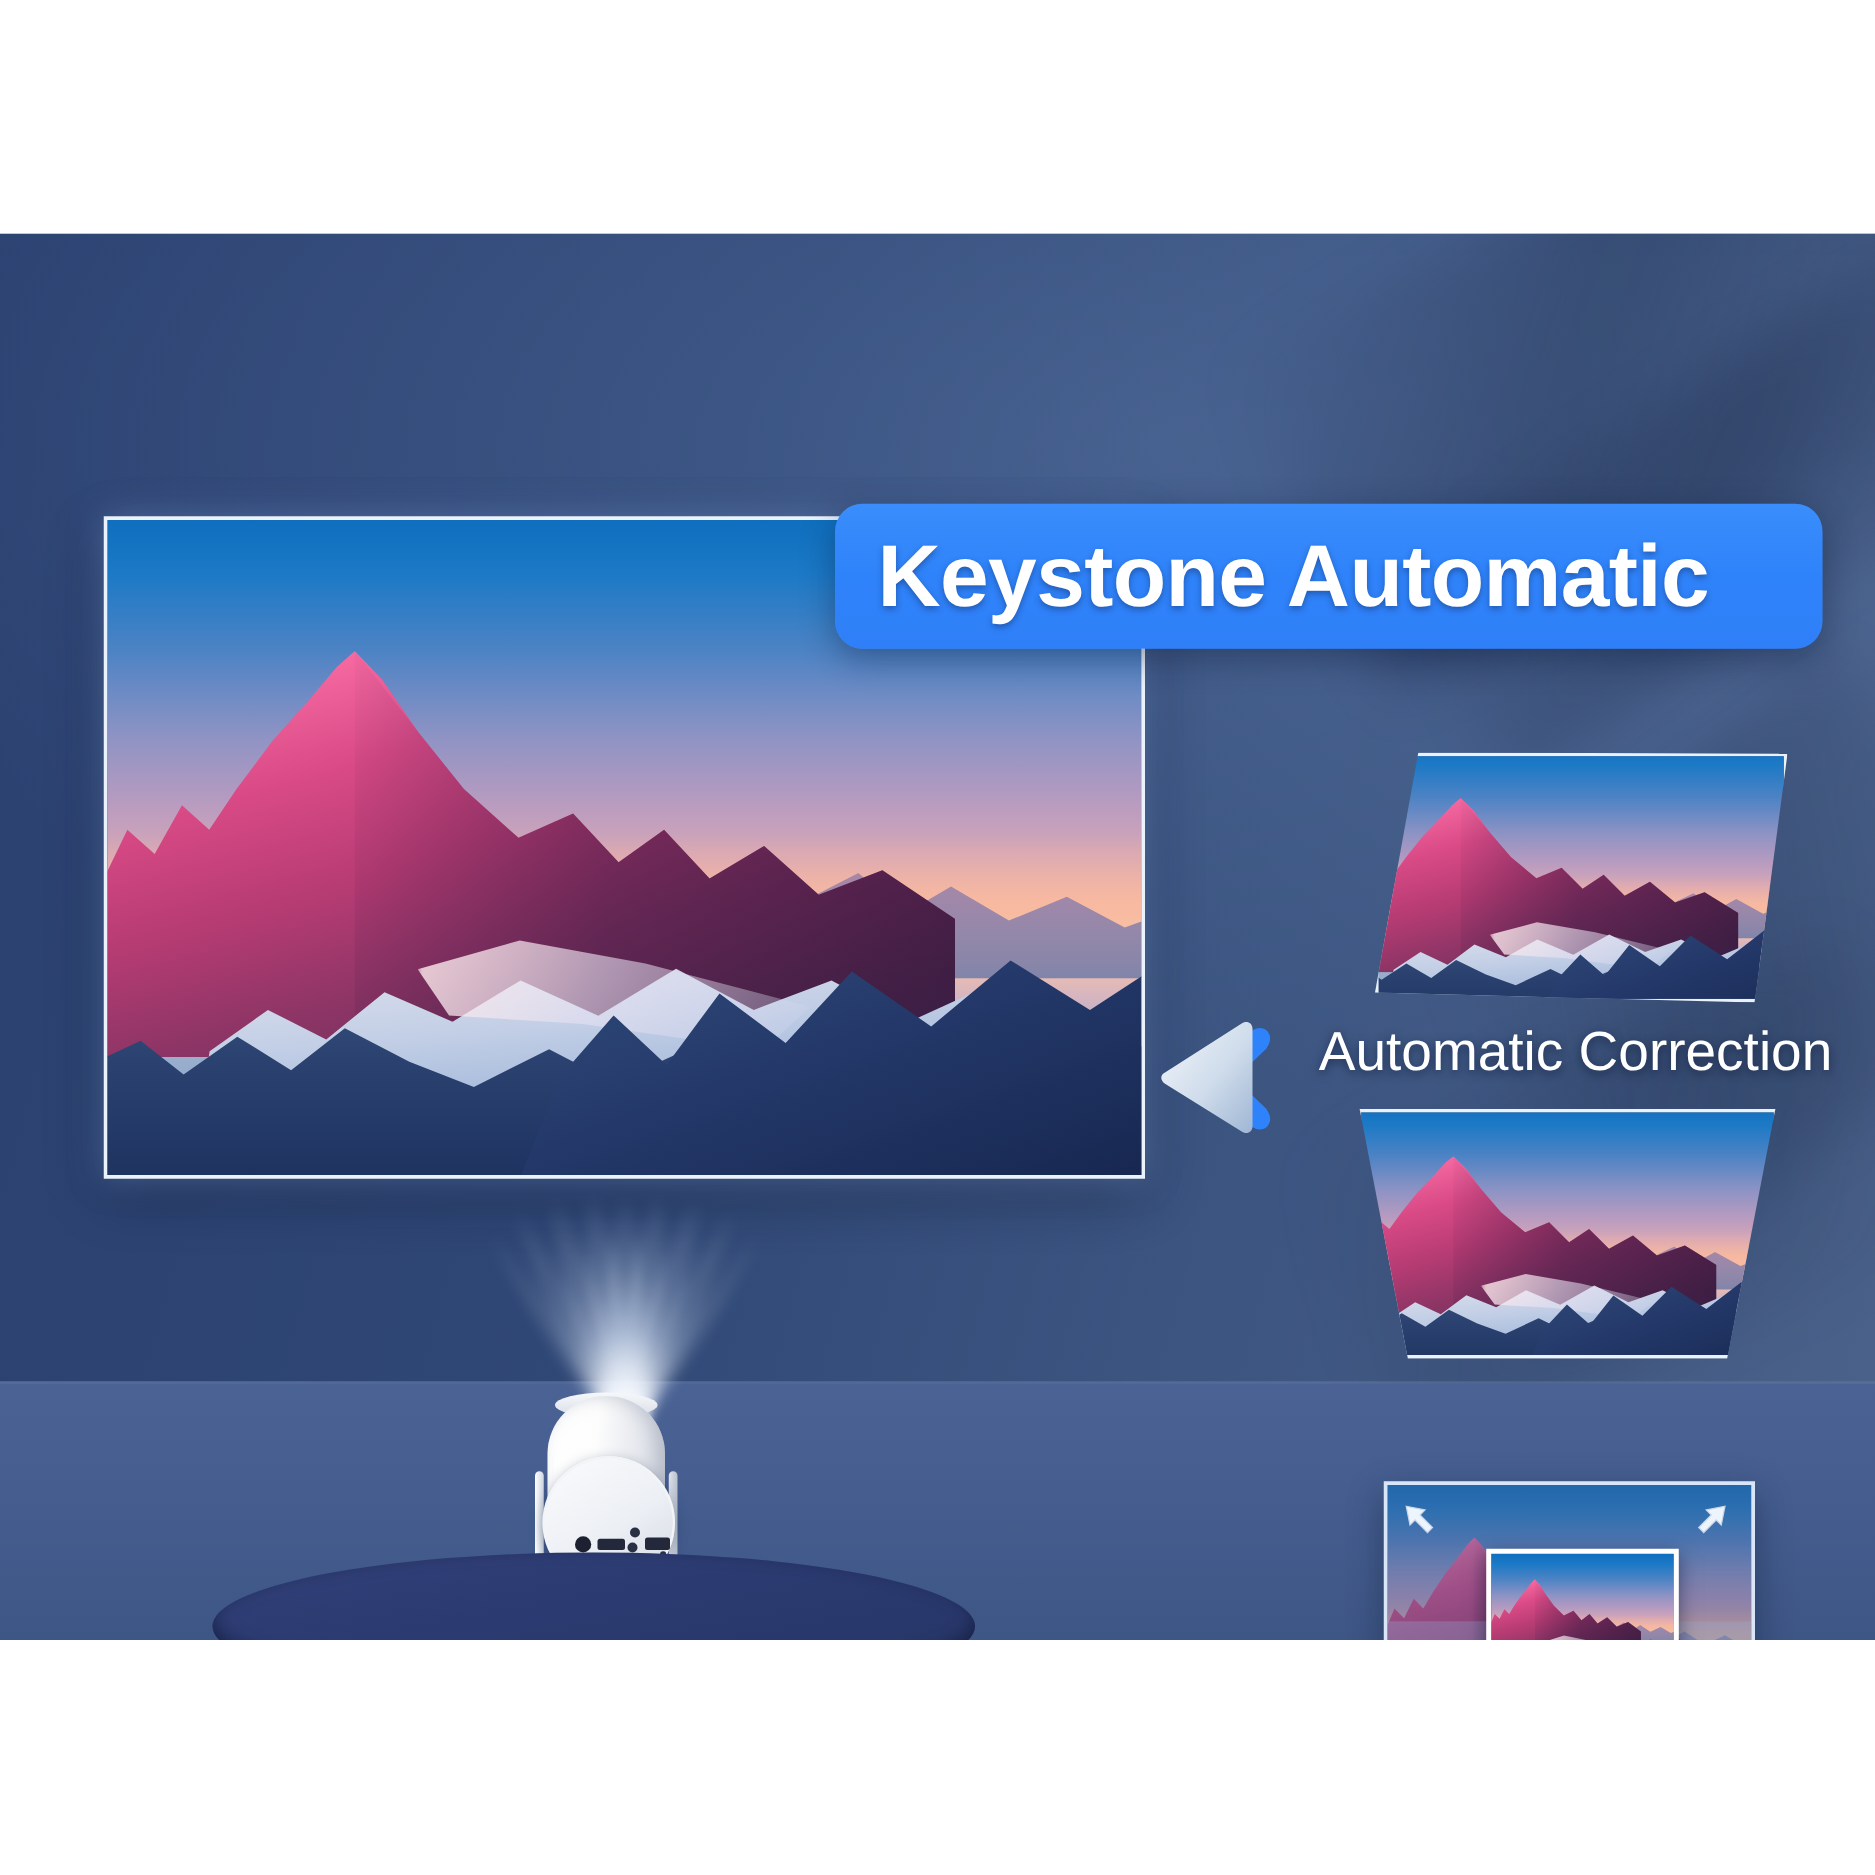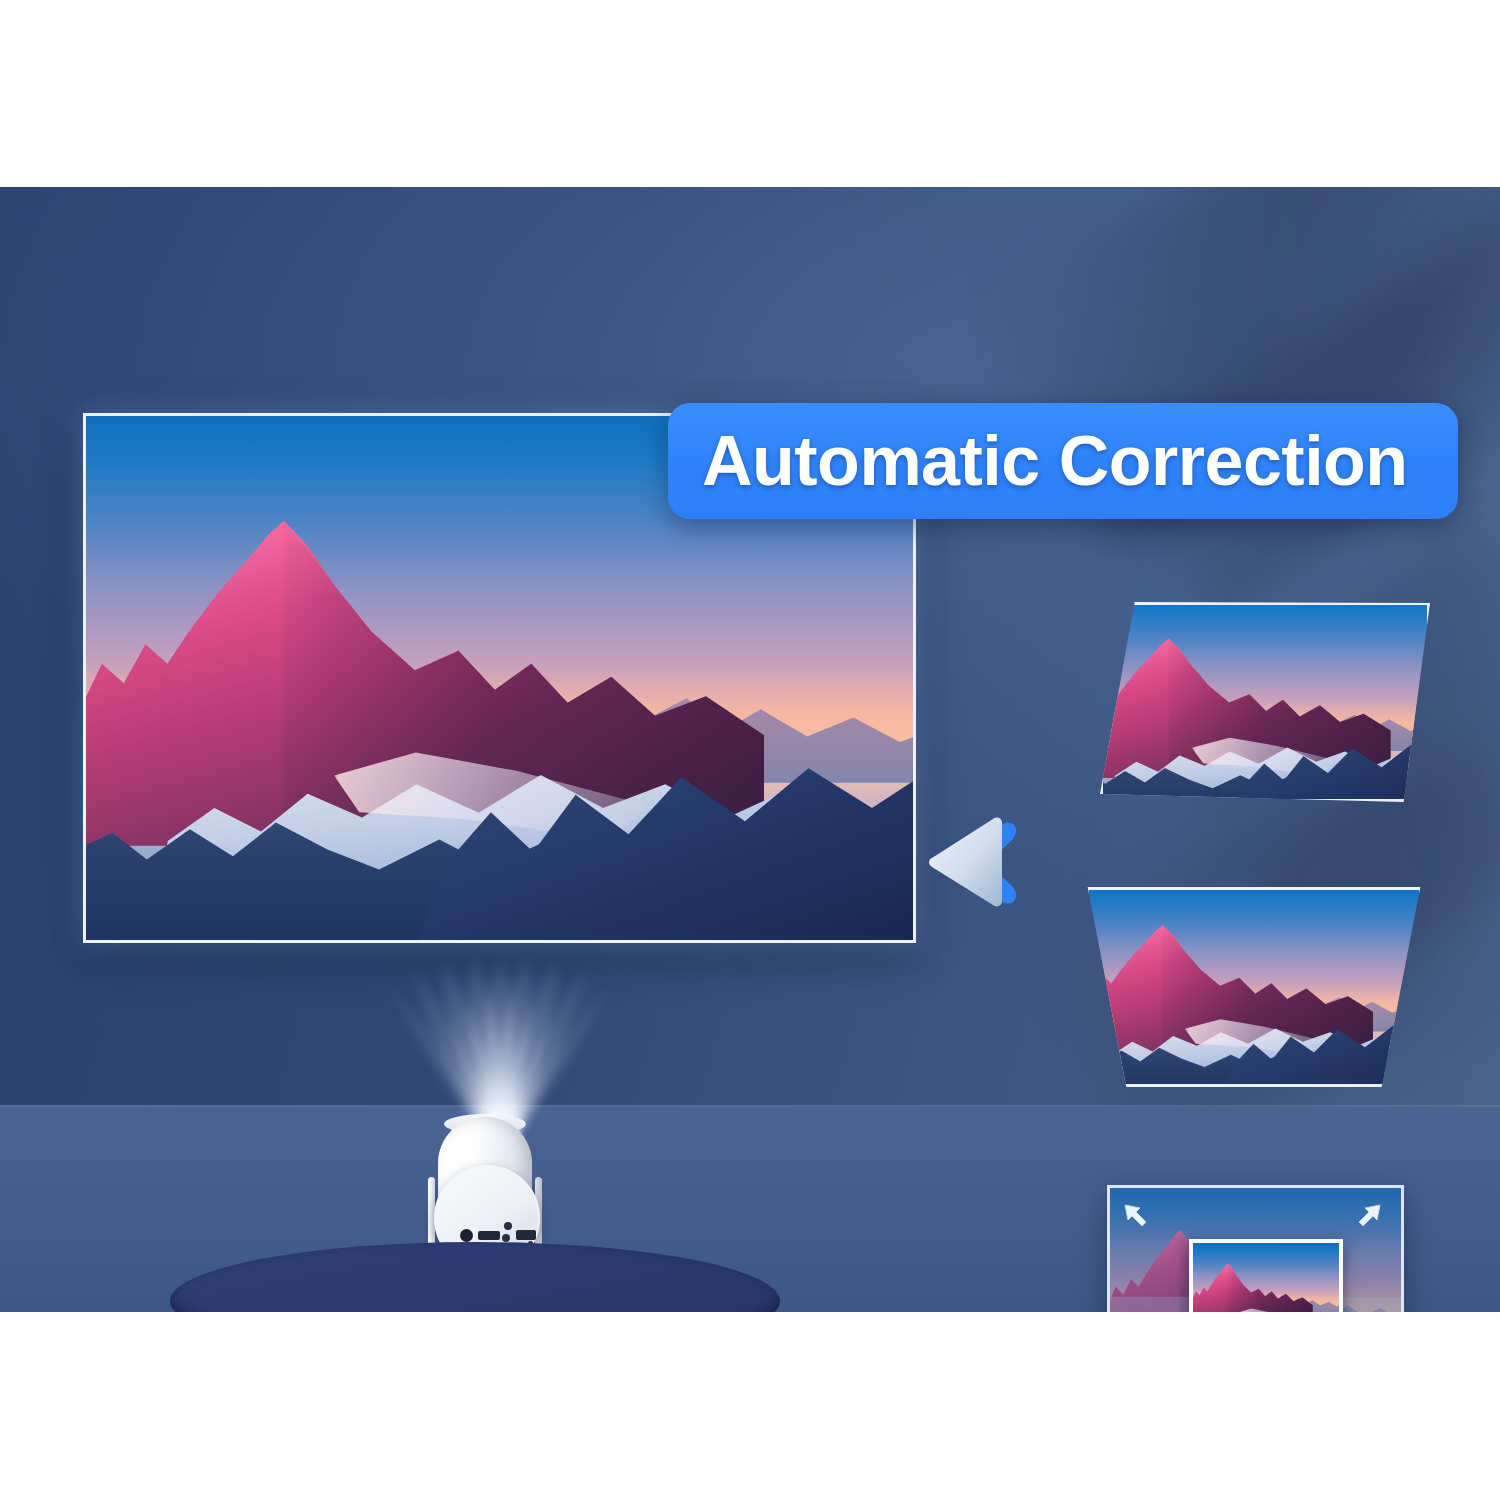--- a/index.html
+++ b/index.html
@@ -269,20 +269,21 @@
         <div class="mt-far"></div>
         <div class="mt-peak"></div>
         <div class="mt-peak-sh"></div>
         <div class="mt-snow"></div>
         <div class="mt-glacier"></div>
         <div class="mt-fg"></div>
         <div class="mt-fg2"></div>
       </div>
     </div>
 
+    <div id="auto-label">Automatic Correction</div>
 
     <div id="zoom-panel">
       <div id="zoom-outer" class="mt">
         <div class="mt-sky"></div>
         <div class="mt-haze"></div>
         <div class="mt-far"></div>
         <div class="mt-peak"></div>
         <div class="mt-peak-sh"></div>
         <div class="mt-snow"></div>
 
@@ -306,17 +307,17 @@
           <div class="mt-peak-sh"></div>
           <div class="mt-snow"></div>
           <div class="mt-glacier"></div>
 
           <div class="mt-fg2"></div>
         </div>
       </div>
     </div>
 
     <div id="banner">
-      <div id="banner-text">Automatic Correction</div>
+      <div id="banner-text">Keystone Automatic</div>
     </div>
 
   </div>
 </div>
 
 </body></html>

